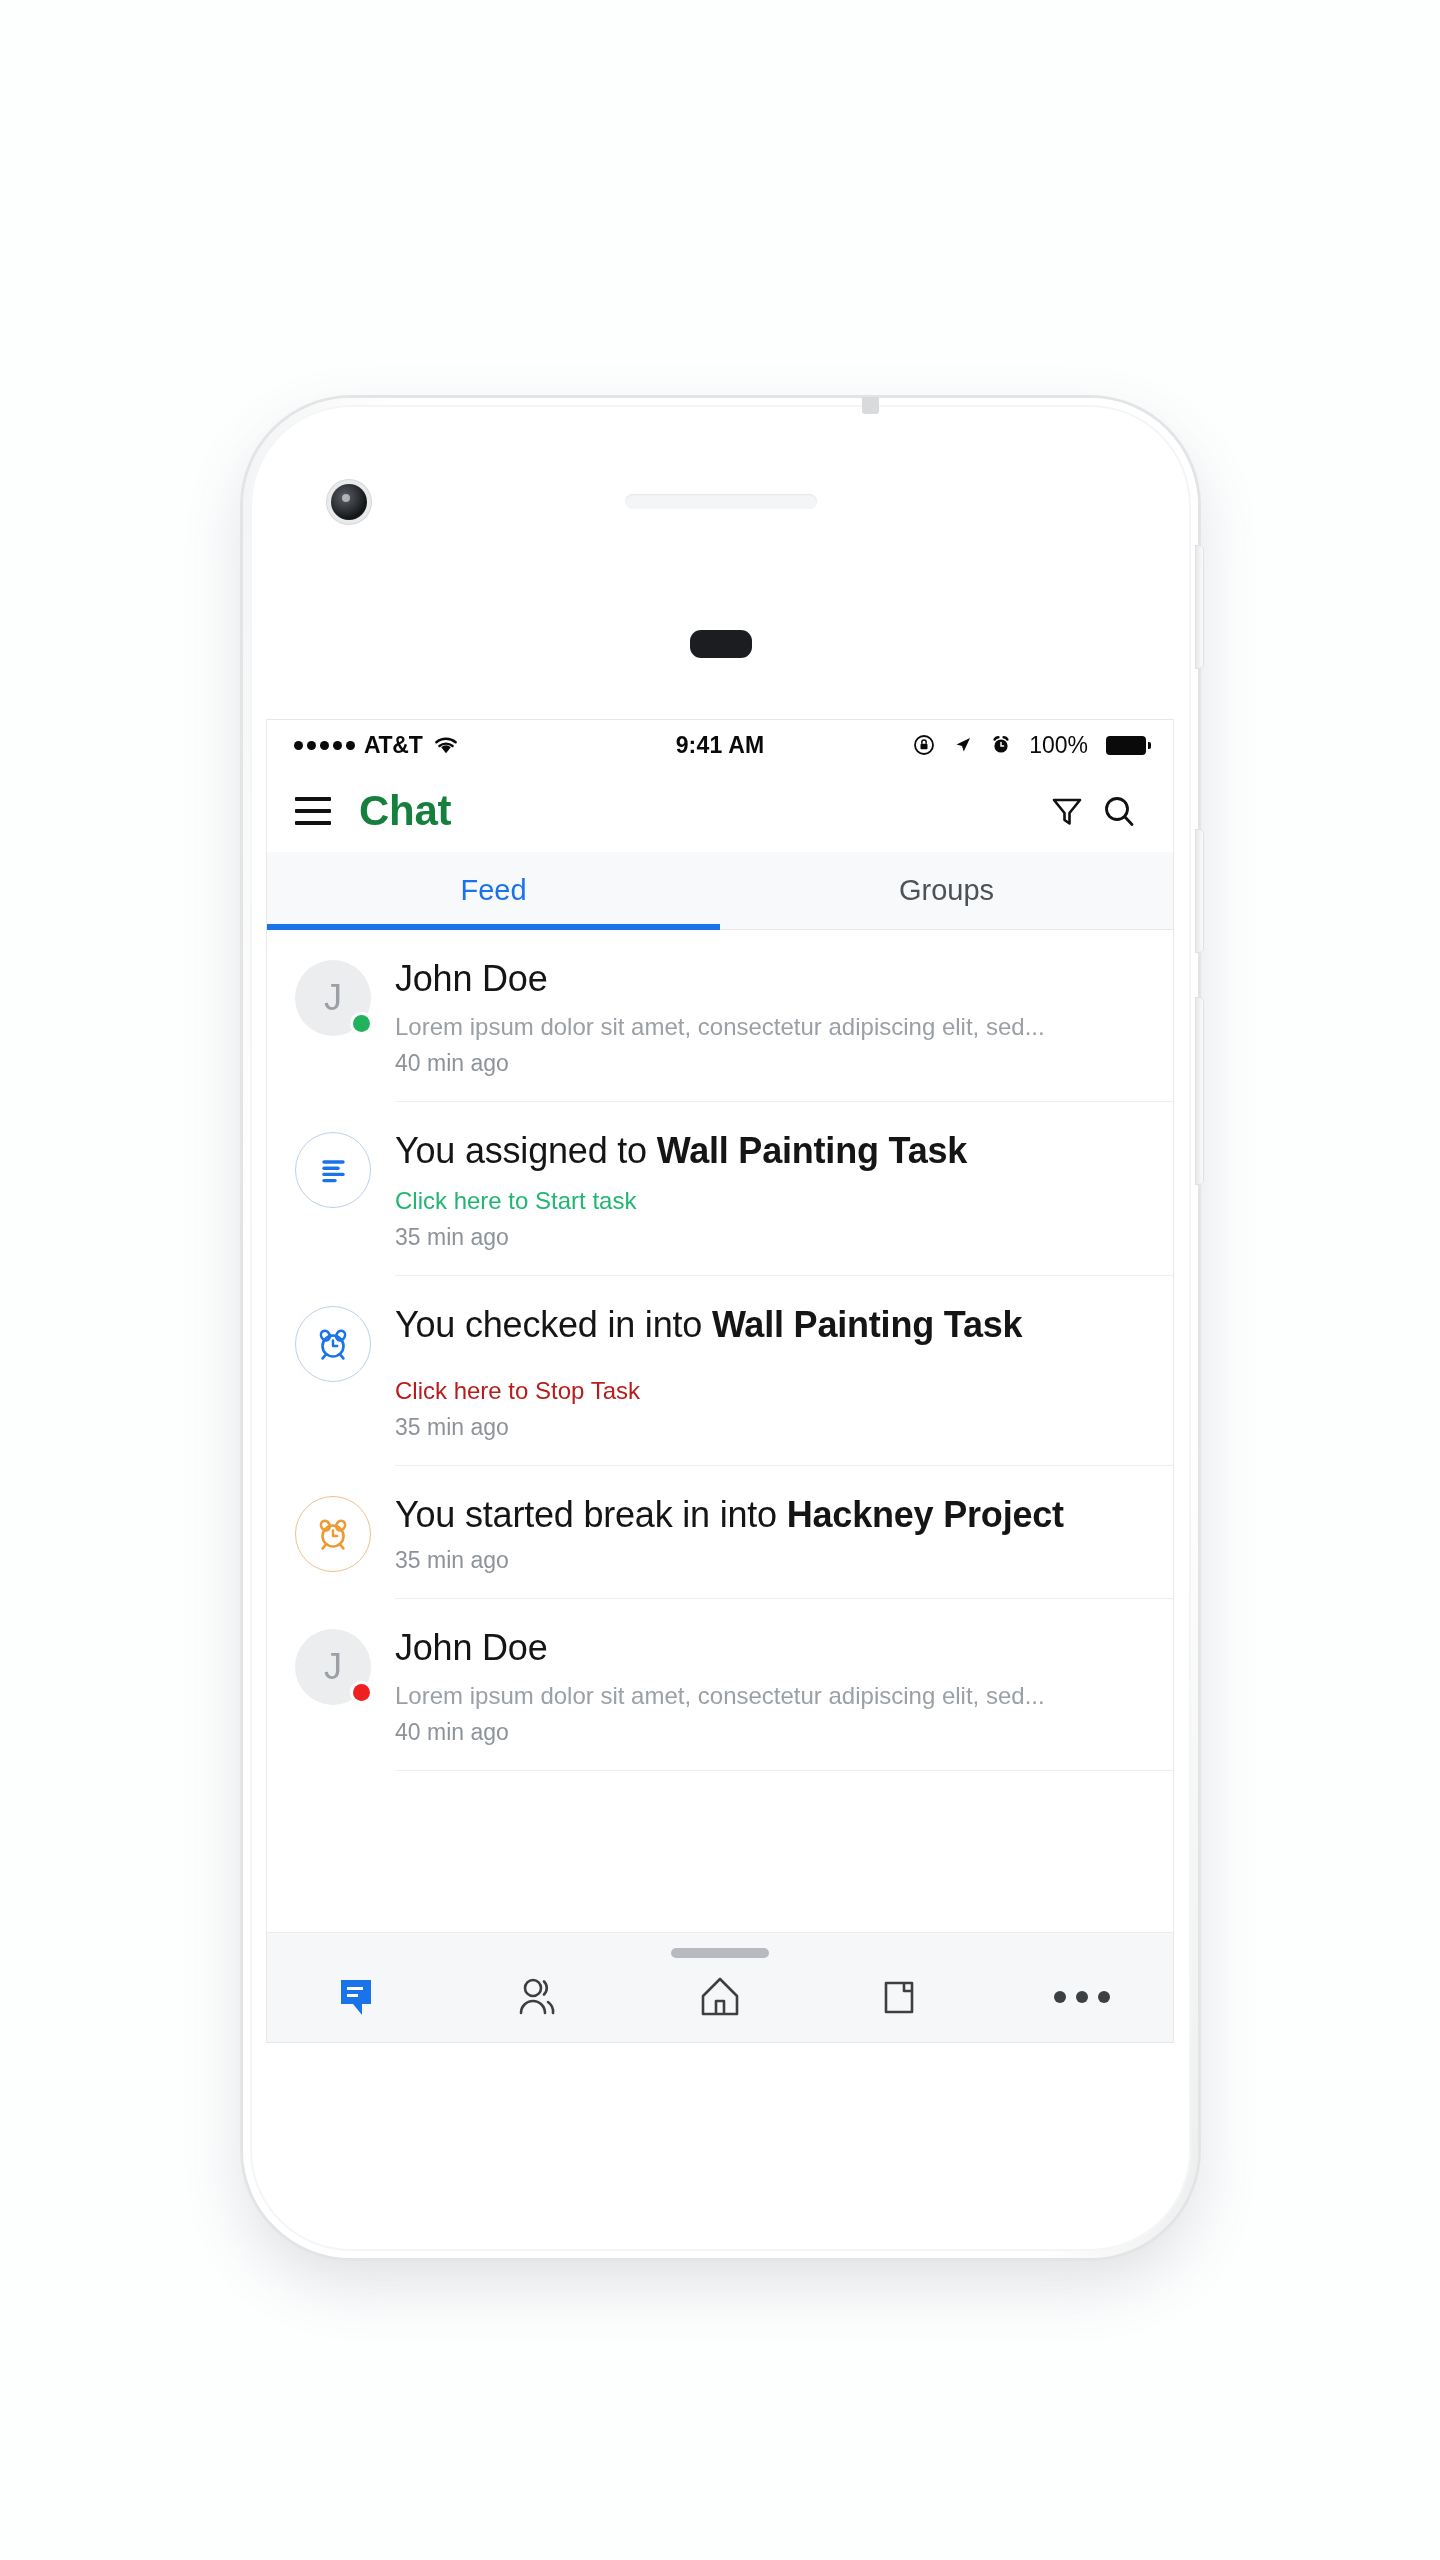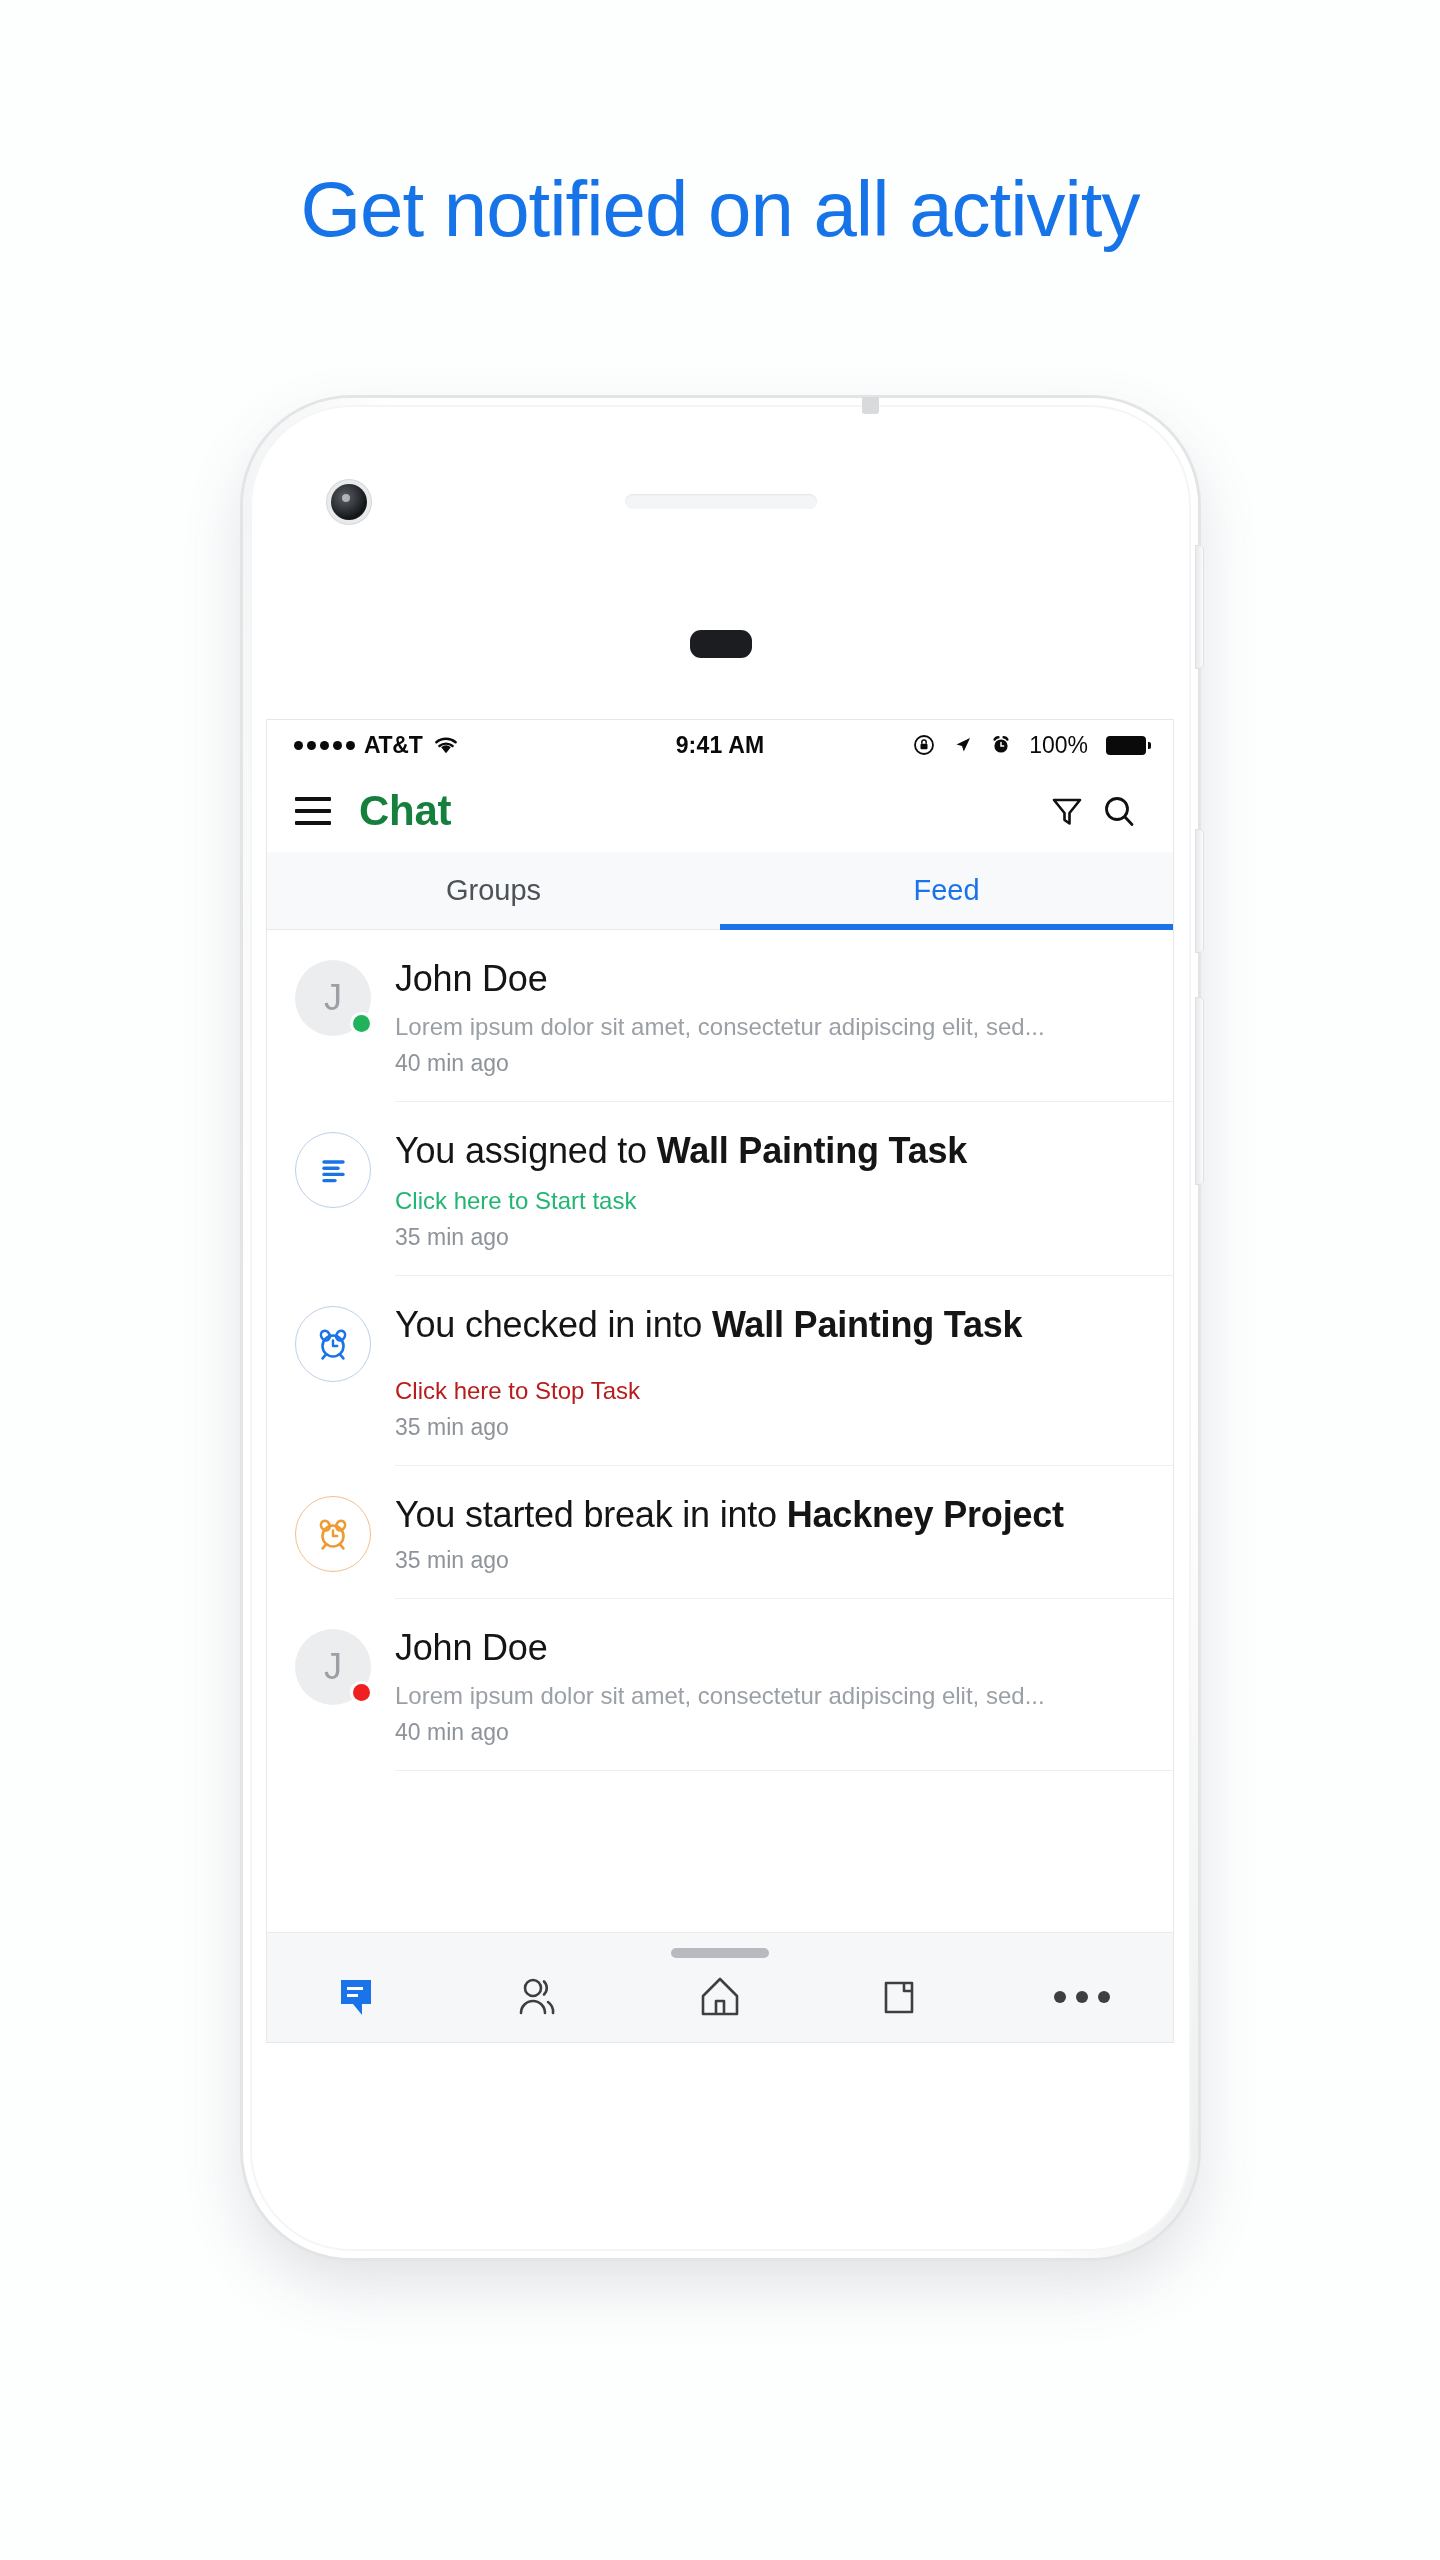--- a/index.html
+++ b/index.html
@@ -198,21 +198,20 @@
     height:100%; padding-top:18px; cursor:pointer;
   }
   .more-dots { display:flex; gap:10px; align-items:center; }
   .more-dots i { width:12px; height:12px; border-radius:50%; background:#3c4043; display:block; }
 </style>
 </head>
 <body>
 
 <div class="page">
 
-  <div class="headline">Get notified on all activity</div>
 
   <div class="phone">
     <div class="phone-inner-edge"></div>
     <div class="antenna-top"></div>
     <div class="btn-right btn-vol-up"></div>
     <div class="btn-right btn-vol-down"></div>
     <div class="btn-right btn-power"></div>
 
     <div class="cam">
       <div class="cam-glint"></div>
@@ -282,22 +281,22 @@
         </div>
         <div class="appbar-icon">
           <svg width="40" height="40" viewBox="0 0 40 40">
             <circle cx="18" cy="18" r="10.5" fill="none" stroke="#111" stroke-width="2.8"></circle>
             <line x1="26" y1="26" x2="33" y2="33.5" stroke="#111" stroke-width="2.8" stroke-linecap="round"></line>
           </svg>
         </div>
       </div>
 
       <div class="tabs">
+        <div class="tab active">Feed</div>
         <div class="tab">Groups</div>
-        <div class="tab active">Feed</div>
       </div>
 
       <div class="feed">
 
         <div class="feed-item">
           <div class="feed-icon-wrap">
             <div class="avatar">
               <span>J</span>
               <span class="presence" style="background:#21b35b"></span>
             </div>

